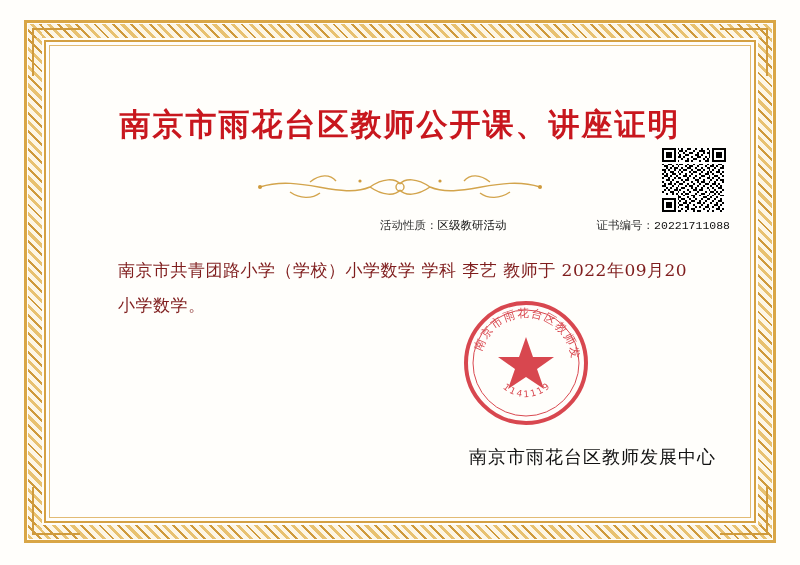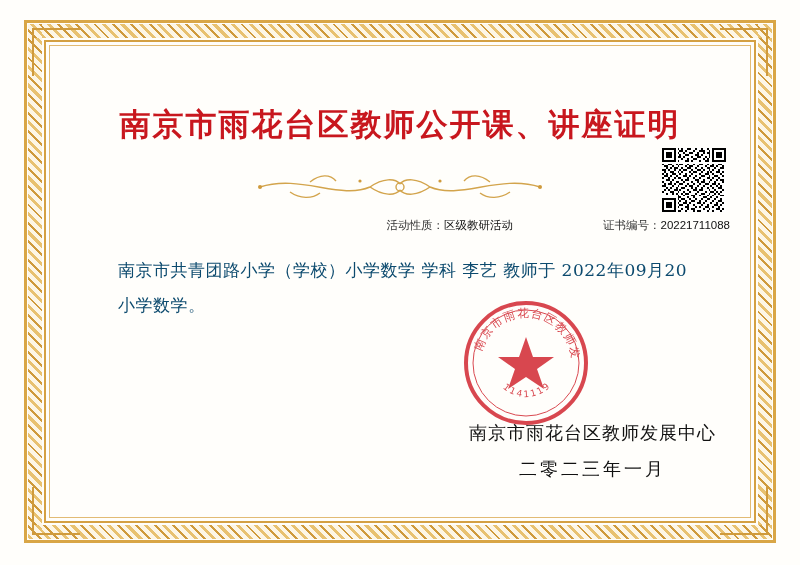--- a/index.html
+++ b/index.html
@@ -127,29 +127,29 @@
     text-align: center;
   }
   .meta-label { color: #333; }
   .meta-value { color: #111; }
 
   .body-text {
     margin-top: 20px;
     padding: 0 18px 0 28px;
     font-size: 17px;
     line-height: 2.05;
-    color: #0c4a6e;
+    color: #7f1d1d;
     font-family: "DejaVu Serif", serif;
     letter-spacing: 0.5px;
   }
   .body-line {
     white-space: nowrap;
   }
   .indent { padding-left: 30px; }
-  .num { font-family: Liberation Sans, sans-serif; }
+  .num { font-family: Liberation Mono, monospace; }
 
   .sign-block {
     position: absolute;
     right: 24px;
     bottom: 26px;
     text-align: center;
     font-size: 18px;
     color: #111;
     font-family: "DejaVu Serif", serif;
     letter-spacing: 1px;
@@ -524,17 +524,16 @@
           <textPath href="#sealTopArc" startOffset="8%">南京市雨花台区教师发展中心</textPath>
         </text>
         <text font-family="DejaVu Sans, sans-serif" font-size="9" fill="#d0202a" letter-spacing="2">
           <textPath href="#sealBotArc" startOffset="26%">1141119</textPath>
         </text>
       </svg>
     </div>
 
     <div class="sign-block">
       <div class="sign-org">南京市雨花台区教师发展中心</div>
-      <div class="sign-date">二零二三年一月</div>
     </div>
 
   </div>
 </div>
 
 </body></html>

